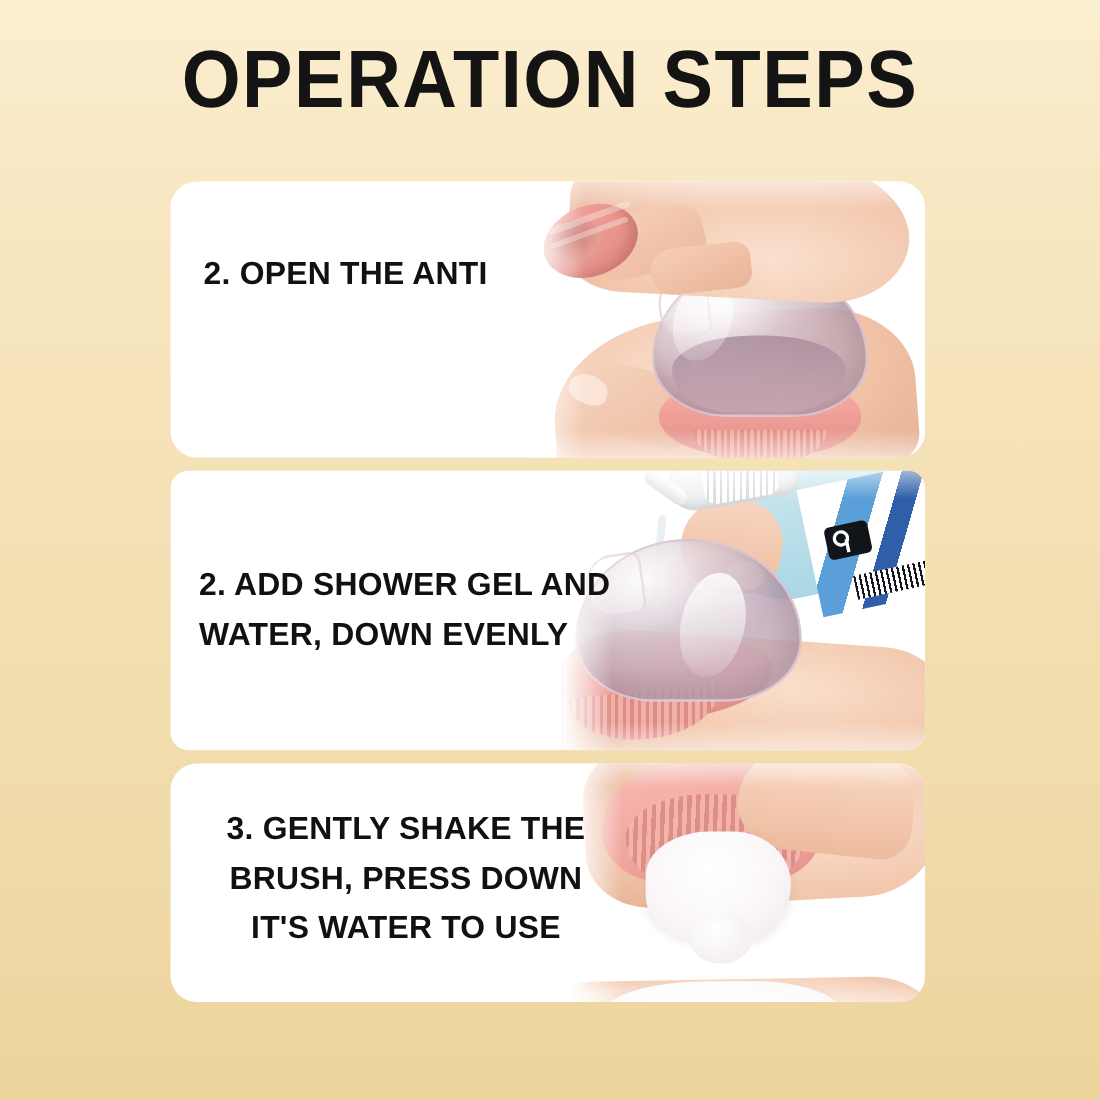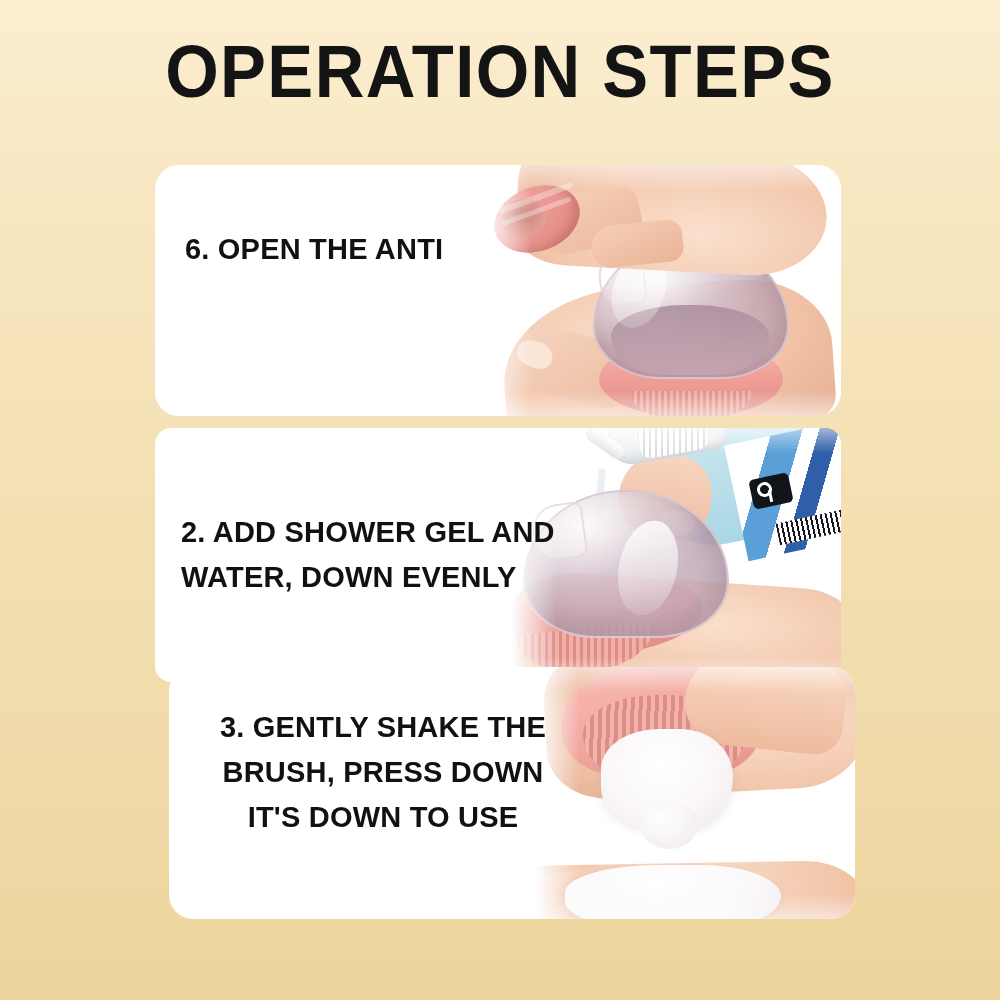--- a/index.html
+++ b/index.html
@@ -51,21 +51,21 @@
   .card {
     position: absolute;
     left: 155px;
     width: 686px;
     background: #ffffff;
     border-radius: 24px;
     overflow: hidden;
   }
   #card-1 { top: 165px;  height: 251px; }
   #card-2 { top: 428px;  height: 254px; border-radius: 16px; }
-  #card-3 { top: 667px;  height: 252px; margin-left: 14px; }
+  #card-3 { top: 694px;  height: 217px; }
 
   .card-text {
     position: absolute;
     z-index: 5;
     color: #111111;
     font-weight: 700;
     letter-spacing: 0.2px;
     font-size: 29px;
     line-height: 45px;
     white-space: nowrap;
@@ -387,21 +387,21 @@
 </head>
 <body>
 
 <div id="page">
 
   <h1 id="title">OPERATION STEPS</h1>
 
   <section class="card" id="card-1">
 
     <div class="card-text">
-      <span class="line">6. OPEN THE ANTI</span>
+      <span class="line">2. OPEN THE ANTI</span>
     </div>
 
     <div class="photo">
       <div class="ph" id="c1-hand-lower"></div>
       <div class="ph" id="c1-thumb-lower"></div>
       <div class="ph" id="c1-nail-lower"></div>
       <div class="ph" id="c1-base"></div>
       <div class="ph" id="c1-bristles"></div>
       <div class="ph" id="c1-dome"></div>
       <div class="ph" id="c1-dome-liquid"></div>
@@ -447,21 +447,21 @@
       <div class="ph" id="c2-dome-hl"></div>
       <div class="photo-fade"></div>
     </div>
   </section>
 
   <section class="card" id="card-3">
 
     <div class="card-text">
       <span class="line">3. GENTLY SHAKE THE</span>
       <span class="line">BRUSH, PRESS DOWN</span>
-      <span class="line">IT'S DOWN TO USE</span>
+      <span class="line">IT'S WATER TO USE</span>
     </div>
 
     <div class="photo">
       <div class="ph" id="c3-hand-top"></div>
       <div class="ph" id="c3-base"></div>
       <div class="ph" id="c3-bristles"></div>
       <div class="ph" id="c3-fingers"></div>
       <div class="ph" id="c3-foam-brush"></div>
       <div class="ph" id="c3-foam-drip"></div>
       <div class="ph" id="c3-palm"></div>

